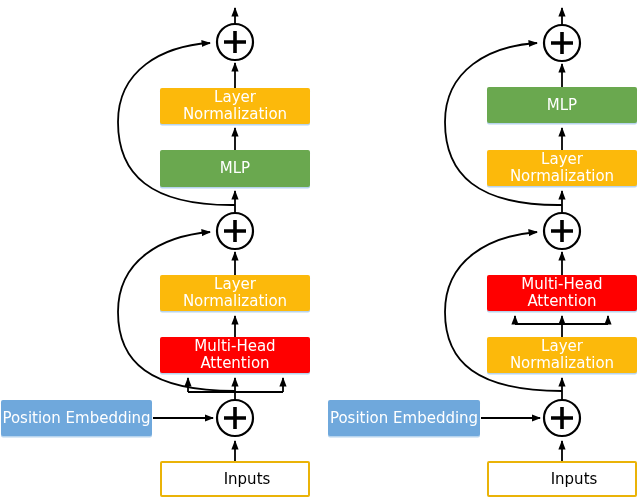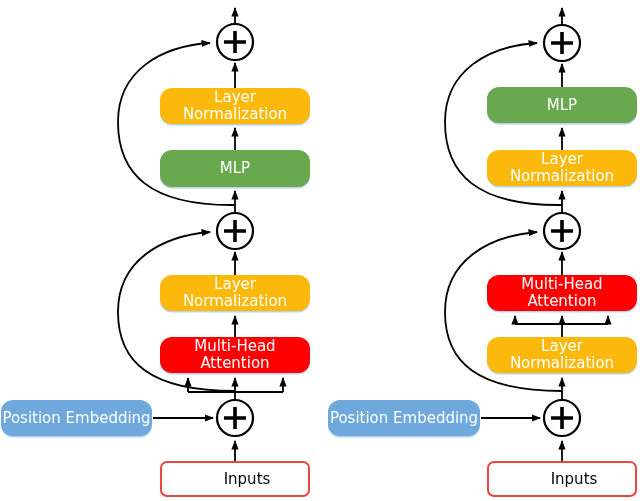--- a/index.html
+++ b/index.html
@@ -3,26 +3,26 @@
 <meta charset="utf-8">
 <style>
   html,body{margin:0;padding:0;background:#ffffff;}
   .canvas{
     position:relative;width:640px;height:501px;background:#ffffff;overflow:hidden;
     font-family:"DejaVu Sans","Liberation Sans",sans-serif;
   }
   .canvas svg{position:absolute;left:0;top:0;}
   .box{
     position:absolute;display:flex;align-items:center;justify-content:center;
-    text-align:center;border-radius:12px;font-size:15px;line-height:17px;
+    text-align:center;border-radius:2px;font-size:15px;line-height:17px;
     color:#ffffff;white-space:pre-line;box-sizing:border-box;
     box-shadow:0 1.5px 0 rgba(159,197,232,.75);
   }
   .box.plain{
-    background:#ffffff;color:#000000;border:2px solid #ef4444;border-radius:7px;
+    background:#ffffff;color:#000000;border:2px solid #eab308;border-radius:2px;
     box-shadow:none;white-space:nowrap;padding-left:24px;
   }
   .box.oneline{white-space:nowrap;}
   path,line,circle{vector-effect:non-scaling-stroke;}
 </style>
 </head>
 <body>
 
 <div class="canvas">
 

